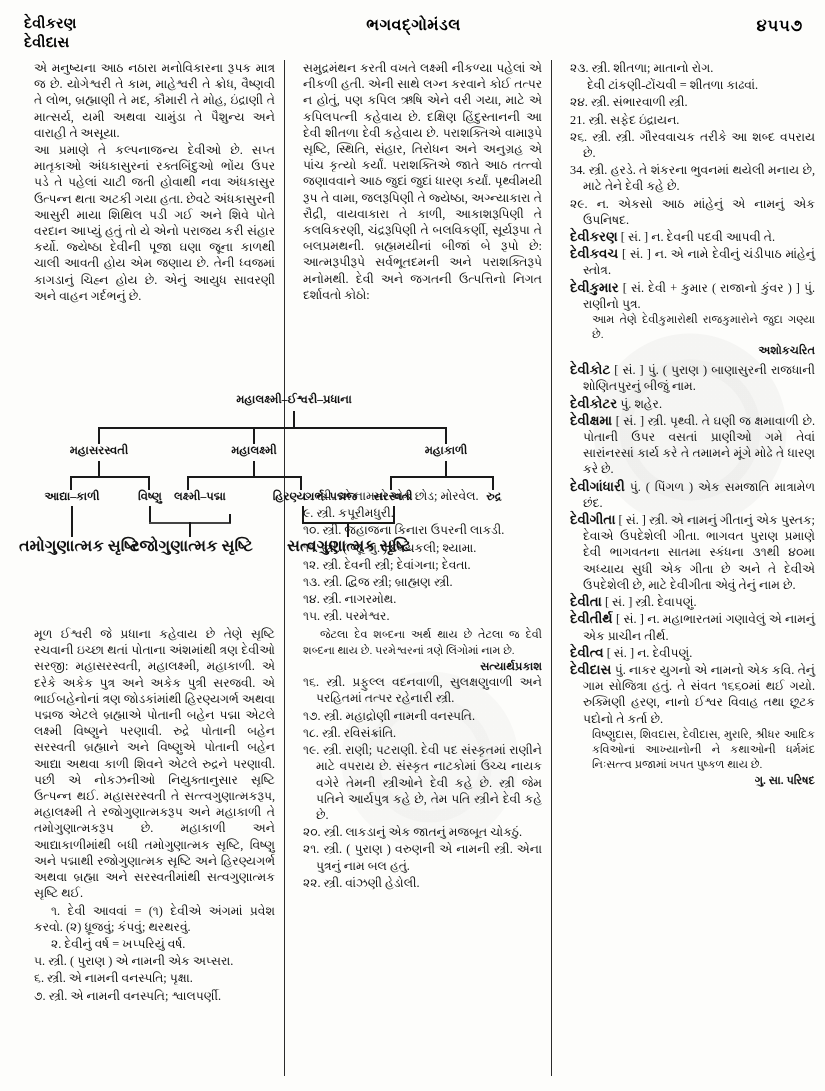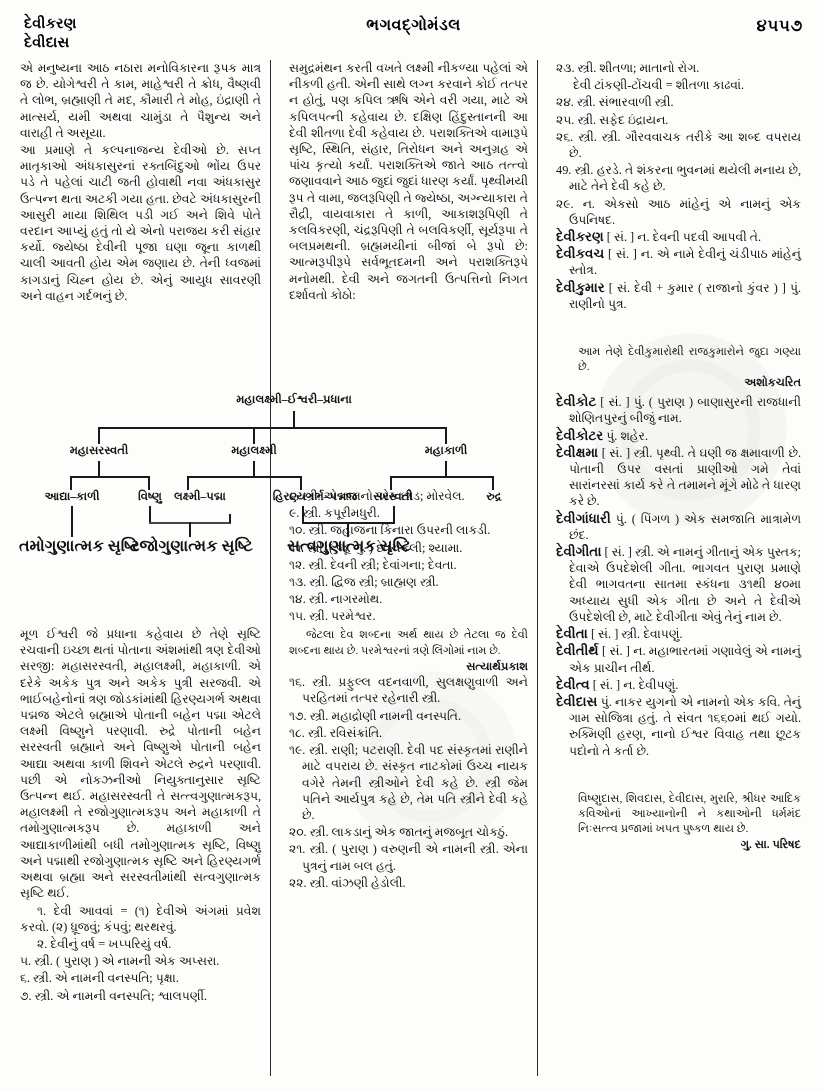--- a/index.html
+++ b/index.html
@@ -56,21 +56,21 @@
     right: 0;
     top: 2px;
     font-weight: bold;
     font-size: 16.5px;
     letter-spacing: .8px;
   }
 
   
   #cols {
     position: absolute;
-    left: 20px;
+    left: 34px;
     top: 60px;
     width: 781px;
     height: 1016px;
   }
   .col {
     position: absolute;
     top: 0;
     bottom: 0;
     box-sizing: border-box;
     font-size: 12.3px;
@@ -98,21 +98,20 @@
     display: block;
     text-align: right;
     font-size: 11.4px;
     font-weight: bold;
   }
   .sub {
     display: block;
     font-size: 11.3px;
     padding-left: 22px;
     line-height: 15px;
-    margin-top: 32px;
   }
   .entry { margin-top: 4px; }
   .hang { padding-left: 13px; text-indent: -13px; }
 
   
   #tree {
     position: absolute;
     left: 22px;
     top: 393px;
     width: 512px;
@@ -198,23 +197,23 @@
       <p class="par hang">૧૯. સ્ત્રી. રાણી; પટરાણી. દેવી પદ સંસ્કૃતમાં રાણીને માટે વપરાય છે. સંસ્કૃત નાટકોમાં ઉચ્ચ નાયક વગેરે તેમની સ્ત્રીઓને દેવી કહે છે. સ્ત્રી જેમ પતિને આર્યપુત્ર કહે છે, તેમ પતિ સ્ત્રીને દેવી કહે છે.</p>
       <p class="par hang">૨૦. સ્ત્રી. લાકડાનું એક જાતનું મજબૂત ચોકઠું.</p>
       <p class="par hang">૨૧. સ્ત્રી. ( પુરાણ ) વરુણની એ નામની સ્ત્રી. એના પુત્રનું નામ બલ હતું.</p>
       <p class="par hang">૨૨. સ્ત્રી. વાંઝણી હેડોલી.</p>
     </div>
 
     <div class="col" id="col3">
       <p class="par hang">૨૩. સ્ત્રી. શીતળા; માતાનો રોગ.</p>
       <p class="par ind">દેવી ટાંકણી-ટોંચવી = શીતળા કાઢવાં.</p>
       <p class="par hang">૨૪. સ્ત્રી. સંભારવાળી સ્ત્રી.</p>
-      <p class="par hang">૨૫. સ્ત્રી. સફેદ ઇંદ્રાયન.</p>
+      <p class="par hang">21. સ્ત્રી. સફેદ ઇંદ્રાયન.</p>
       <p class="par hang">૨૬. સ્ત્રી. સ્ત્રી. ગૌરવવાચક તરીકે આ શબ્દ વપરાય છે.</p>
-      <p class="par hang">49. સ્ત્રી. હરડે. તે શંકરના ભુવનમાં થયેલી મનાય છે, માટે તેને દેવી કહે છે.</p>
+      <p class="par hang">34. સ્ત્રી. હરડે. તે શંકરના ભુવનમાં થયેલી મનાય છે, માટે તેને દેવી કહે છે.</p>
       <p class="par hang">૨૯. ન. એકસો આઠ માંહેનું એ નામનું એક ઉપનિષદ.</p>
 
       <p class="par entry hang"><span class="hw">દેવીકરણ</span><span> [ સં. ] ન. દેવની પદવી આપવી તે.</span></p>
 
       <p class="par entry hang"><span class="hw">દેવીકવચ</span><span> [ સં. ] ન. એ નામે દેવીનું ચંડીપાઠ માંહેનું સ્તોત્ર.</span></p>
 
       <p class="par entry hang"><span class="hw">દેવીકુમાર</span><span> [ સં. દેવી + કુમાર ( રાજાનો કુંવર ) ] પું. રાણીનો પુત્ર.</span></p>
       <span class="sub">આમ તેણે દેવીકુમારોથી રાજકુમારોને જુદા ગણ્યા છે.</span>
       <span class="src">અશોકચરિત</span>
 

